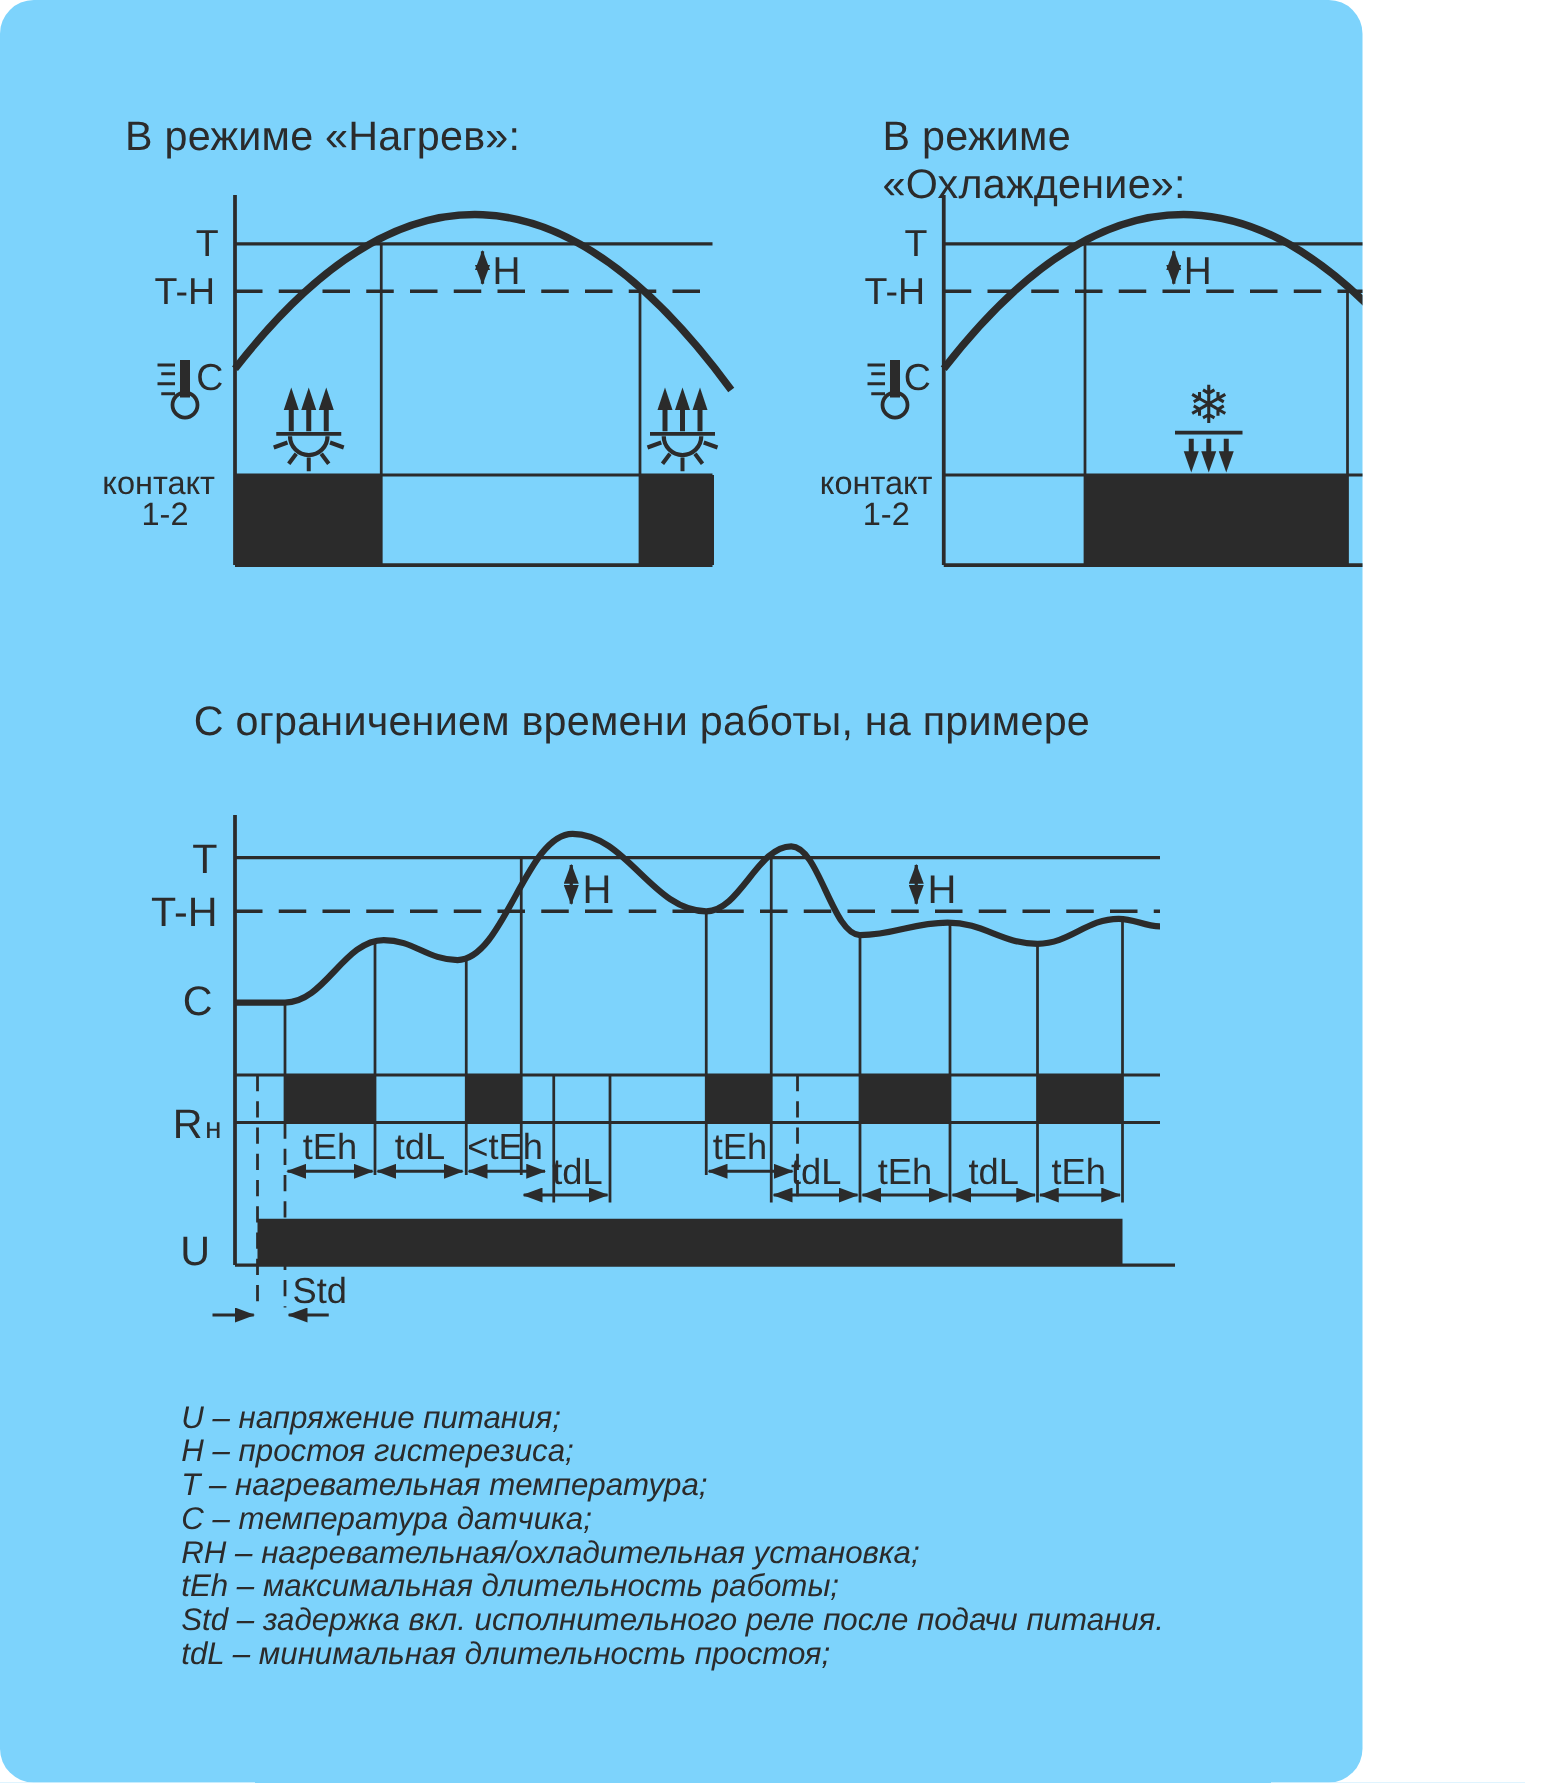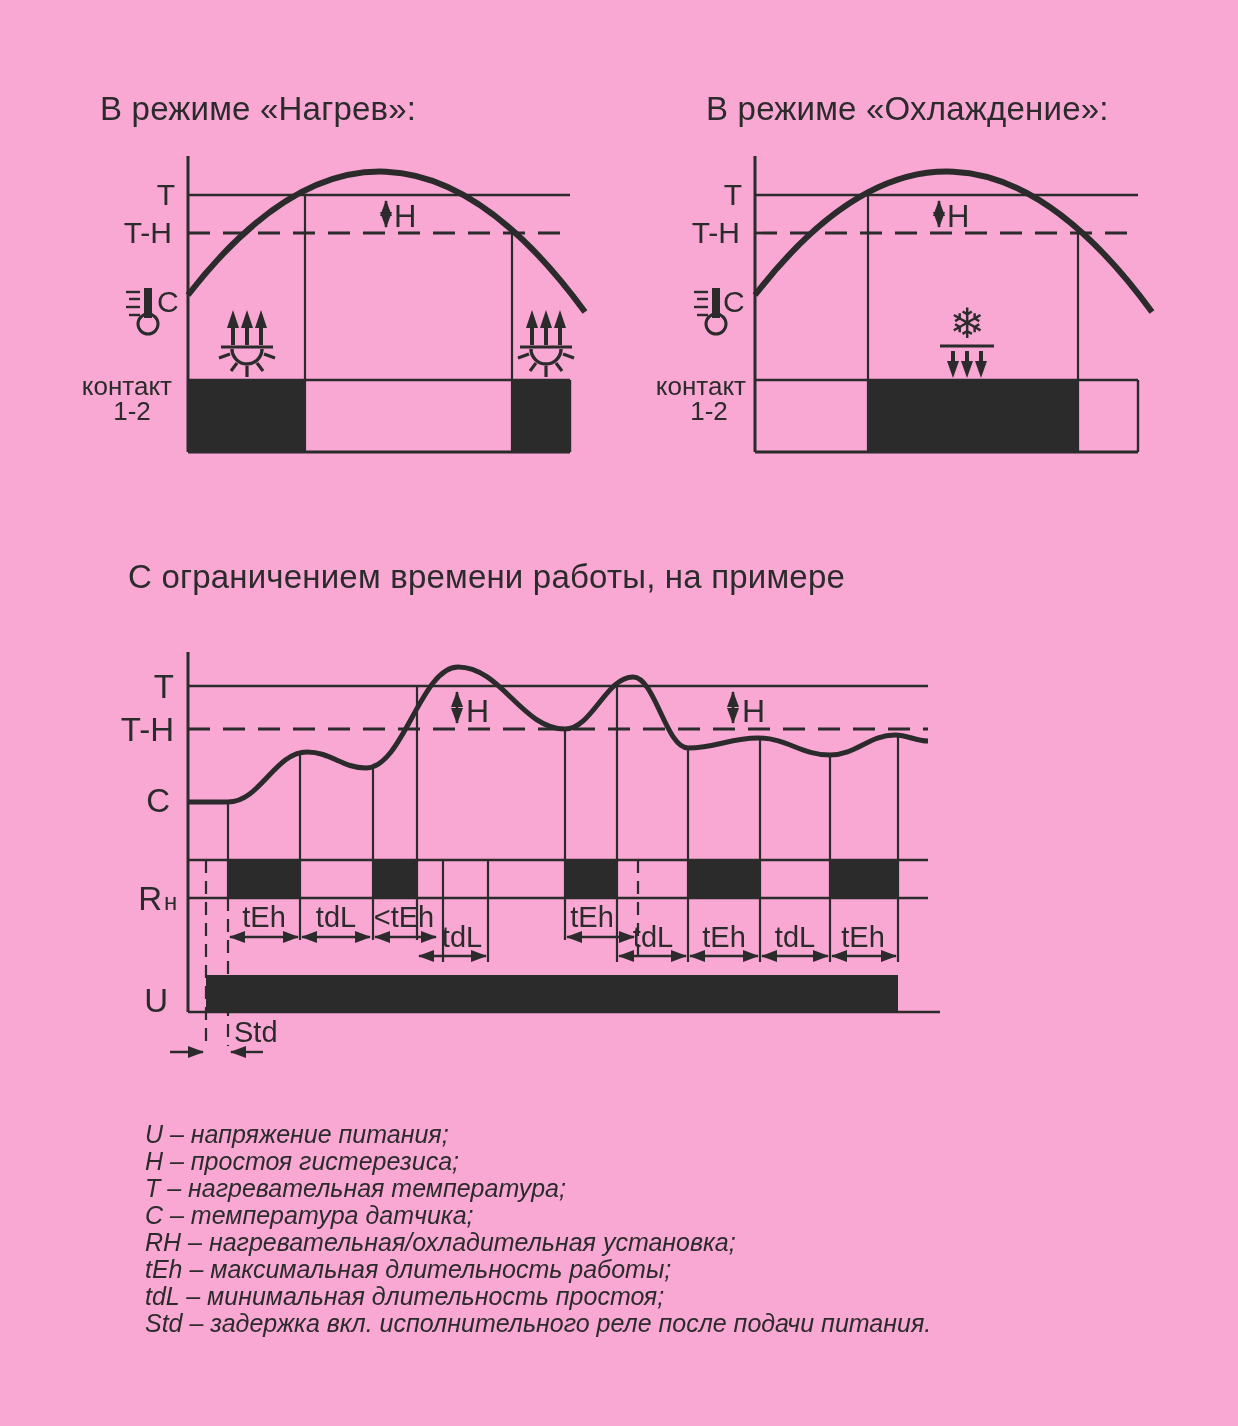--- a/index.html
+++ b/index.html
@@ -1,21 +1,21 @@
 <!DOCTYPE html>
 <html style="--ink: #2b2b2b;"><head>
 <meta charset="utf-8">
 <style>
   :root { --ink: #2b2b2b; }
   html,body { margin:0; padding:0; background:#fff; }
-  .page { position:relative; width:1238px; height:1426px; background:#f9a8d4; overflow:hidden;
-          font-family:"Liberation Sans", sans-serif; color:var(--ink); }
+  .page { position:relative; width:1090px; height:1426px; background:#7dd3fc; overflow:hidden;
+          font-family:"Liberation Sans", sans-serif; color:var(--ink);border-radius:27px; }
   .abs { position:absolute; }
   .title { font-size:33px; letter-spacing:0.2px; }
-  .title-multi { line-height:42px; }
+  .title-multi { line-height:42px;margin-left:27px; }
   .legend { font-size:25px; line-height:27px; font-style:italic; }
   .legend div { white-space:nowrap; }
   svg.layer { position:absolute; left:0; top:0; }
   .stroke { fill:none; stroke:var(--ink); }
   .fillink { fill:var(--ink); stroke:none; }
   .txt { fill:var(--ink); font-family:"Liberation Sans", sans-serif; }
   .snow { font-family:"DejaVu Sans", sans-serif; }
 </style>
 </head>
 <body>
@@ -252,17 +252,17 @@
     </g>
   </svg>
 
   <div class="abs legend" style="left:145px; top:1121px;">
     <div>U – напряжение питания;</div>
     <div>H – простоя гистерезиса;</div>
     <div>T – нагревательная температура;</div>
     <div>C – температура датчика;</div>
     <div>RH – нагревательная/охладительная установка;</div>
     <div>tEh – максимальная длительность работы;</div>
+    <div>Std – задержка вкл. исполнительного реле после подачи питания.</div>
     <div>tdL – минимальная длительность простоя;</div>
-    <div>Std – задержка вкл. исполнительного реле после подачи питания.</div>
   </div>
 
 </div>
 
 </body></html>

